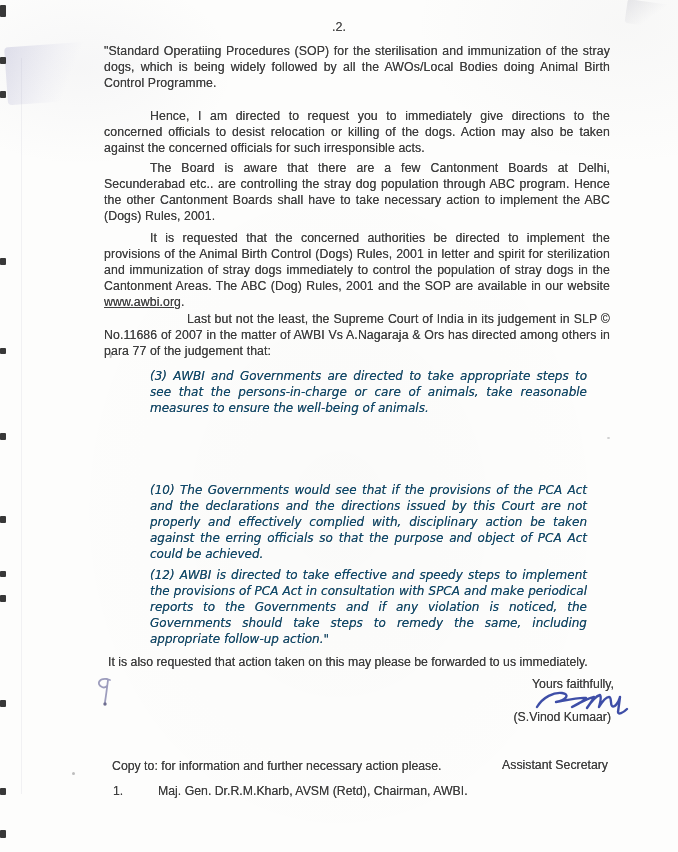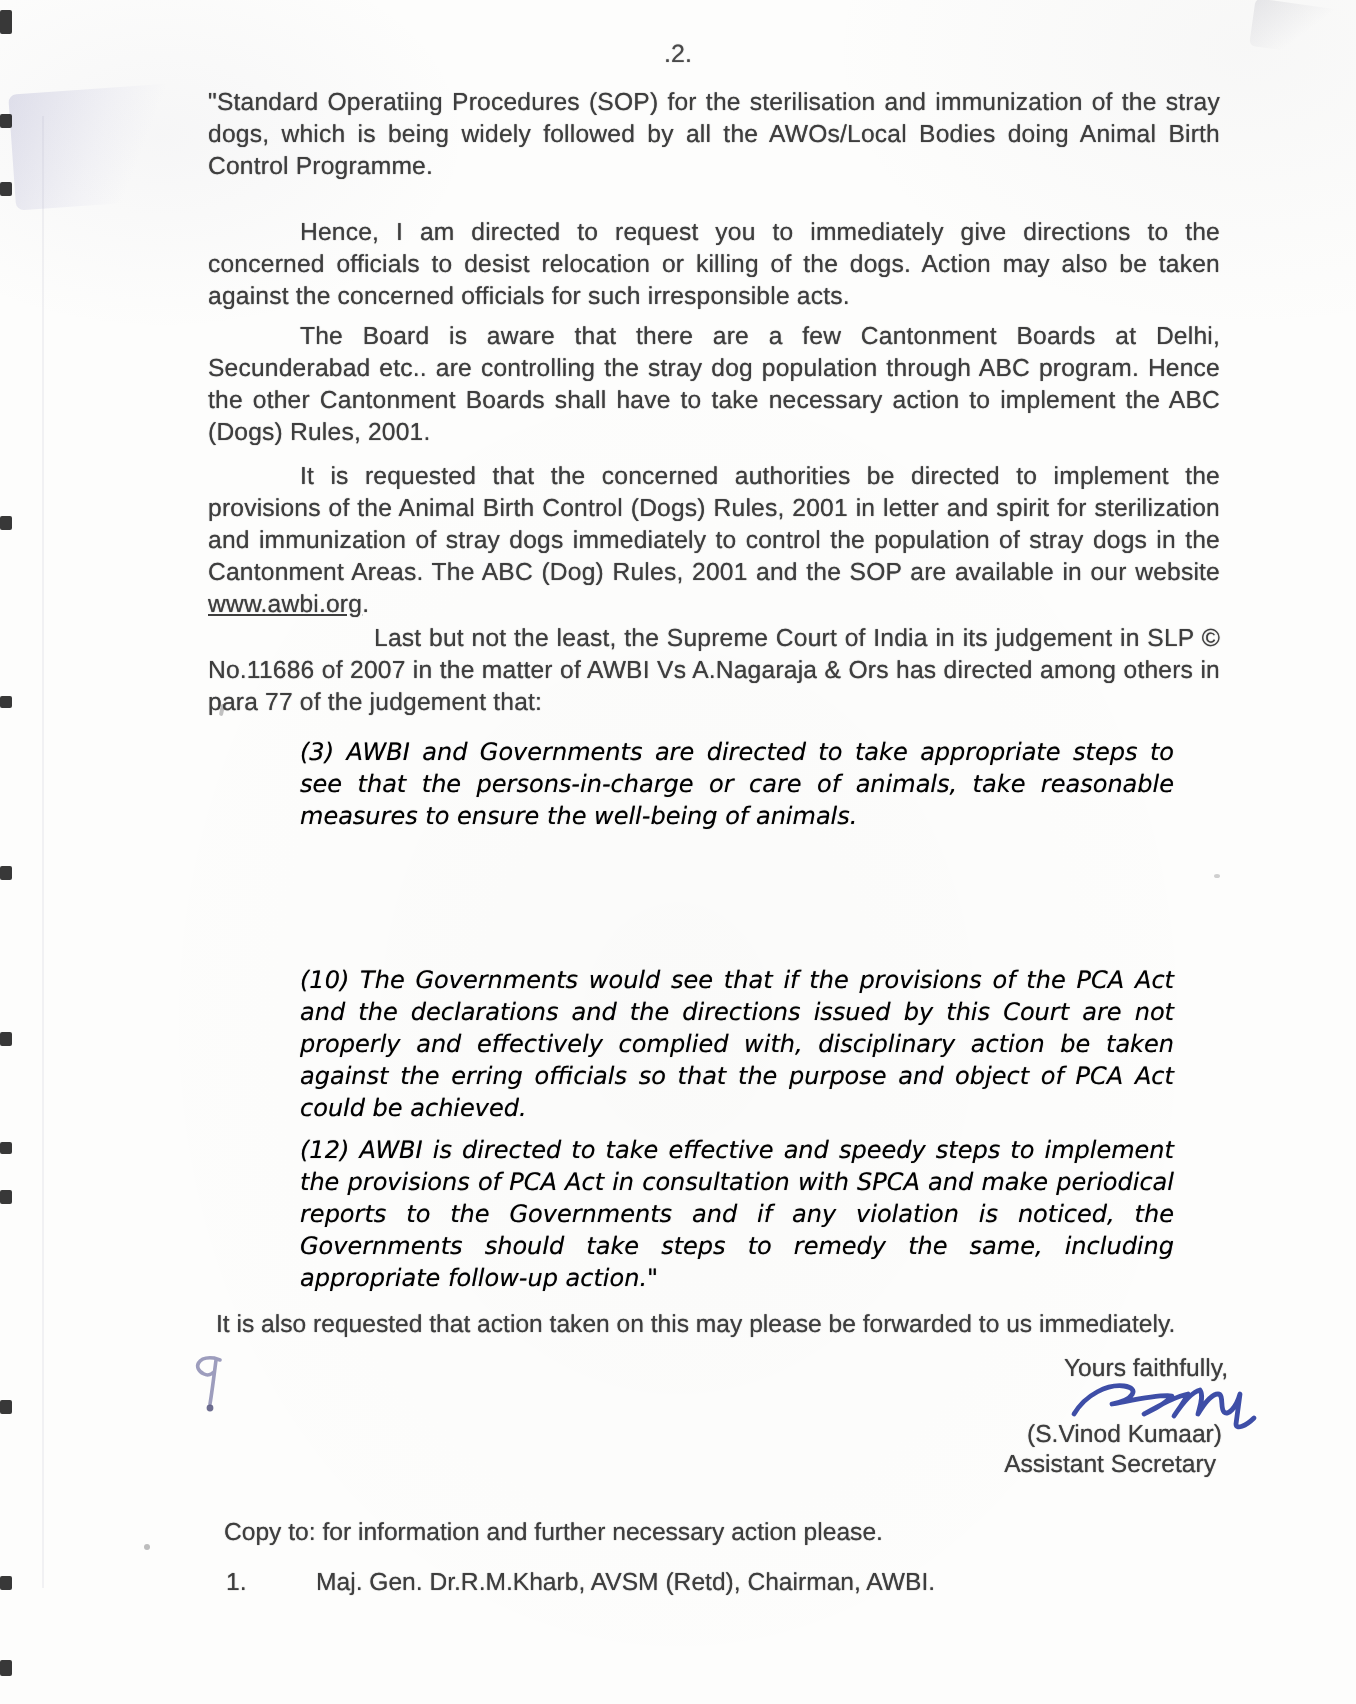--- a/index.html
+++ b/index.html
@@ -36,41 +36,41 @@
   .p1{top:44px;}
   .p2{top:109px;}
   .p3{top:161px;}
   .p4{top:231px;}
   .p5{top:312px;}
   .u{text-decoration:underline;}
   .quote{
     position:absolute;left:150px;width:437px;margin:0;
     font-family:"DejaVu Sans",sans-serif;font-style:italic;
     font-size:12px;line-height:16.1px;text-align:justify;
-    color:#000000;text-shadow:0 0 .4px rgba(58,58,58,.8);
+    color:#0c4a6e;text-shadow:0 0 .4px rgba(58,58,58,.8);
   }
   .q3{top:368px;}
   .q4{top:425px;}
   .q10{top:482px;font-style:italic;}
   .q12{top:567px;}
   .closing{
     position:absolute;left:108px;top:655px;width:520px;margin:0;
     font-size:12.3px;text-shadow:0 0 .5px rgba(62,62,62,.85);
   }
   .valediction{
     position:absolute;top:677px;right:64px;
     font-size:12.3px;text-shadow:0 0 .5px rgba(62,62,62,.85);
   }
   .sig-svg{position:absolute;top:684px;left:534px;}
   .sig-name{
     position:absolute;top:710px;right:67px;
     font-size:12.3px;text-shadow:0 0 .5px rgba(62,62,62,.85);
   }
   .sig-title{
-    position:absolute;top:725px;right:70px;
+    position:absolute;top:758px;right:70px;
     font-size:12.3px;text-shadow:0 0 .5px rgba(62,62,62,.85);
   }
   .copyto{
     position:absolute;left:112px;top:759px;
     font-size:12.3px;text-shadow:0 0 .5px rgba(62,62,62,.85);
   }
   .copy-item{
     position:absolute;left:113px;width:500px;
     font-size:12.3px;text-shadow:0 0 .5px rgba(62,62,62,.85);
   }

